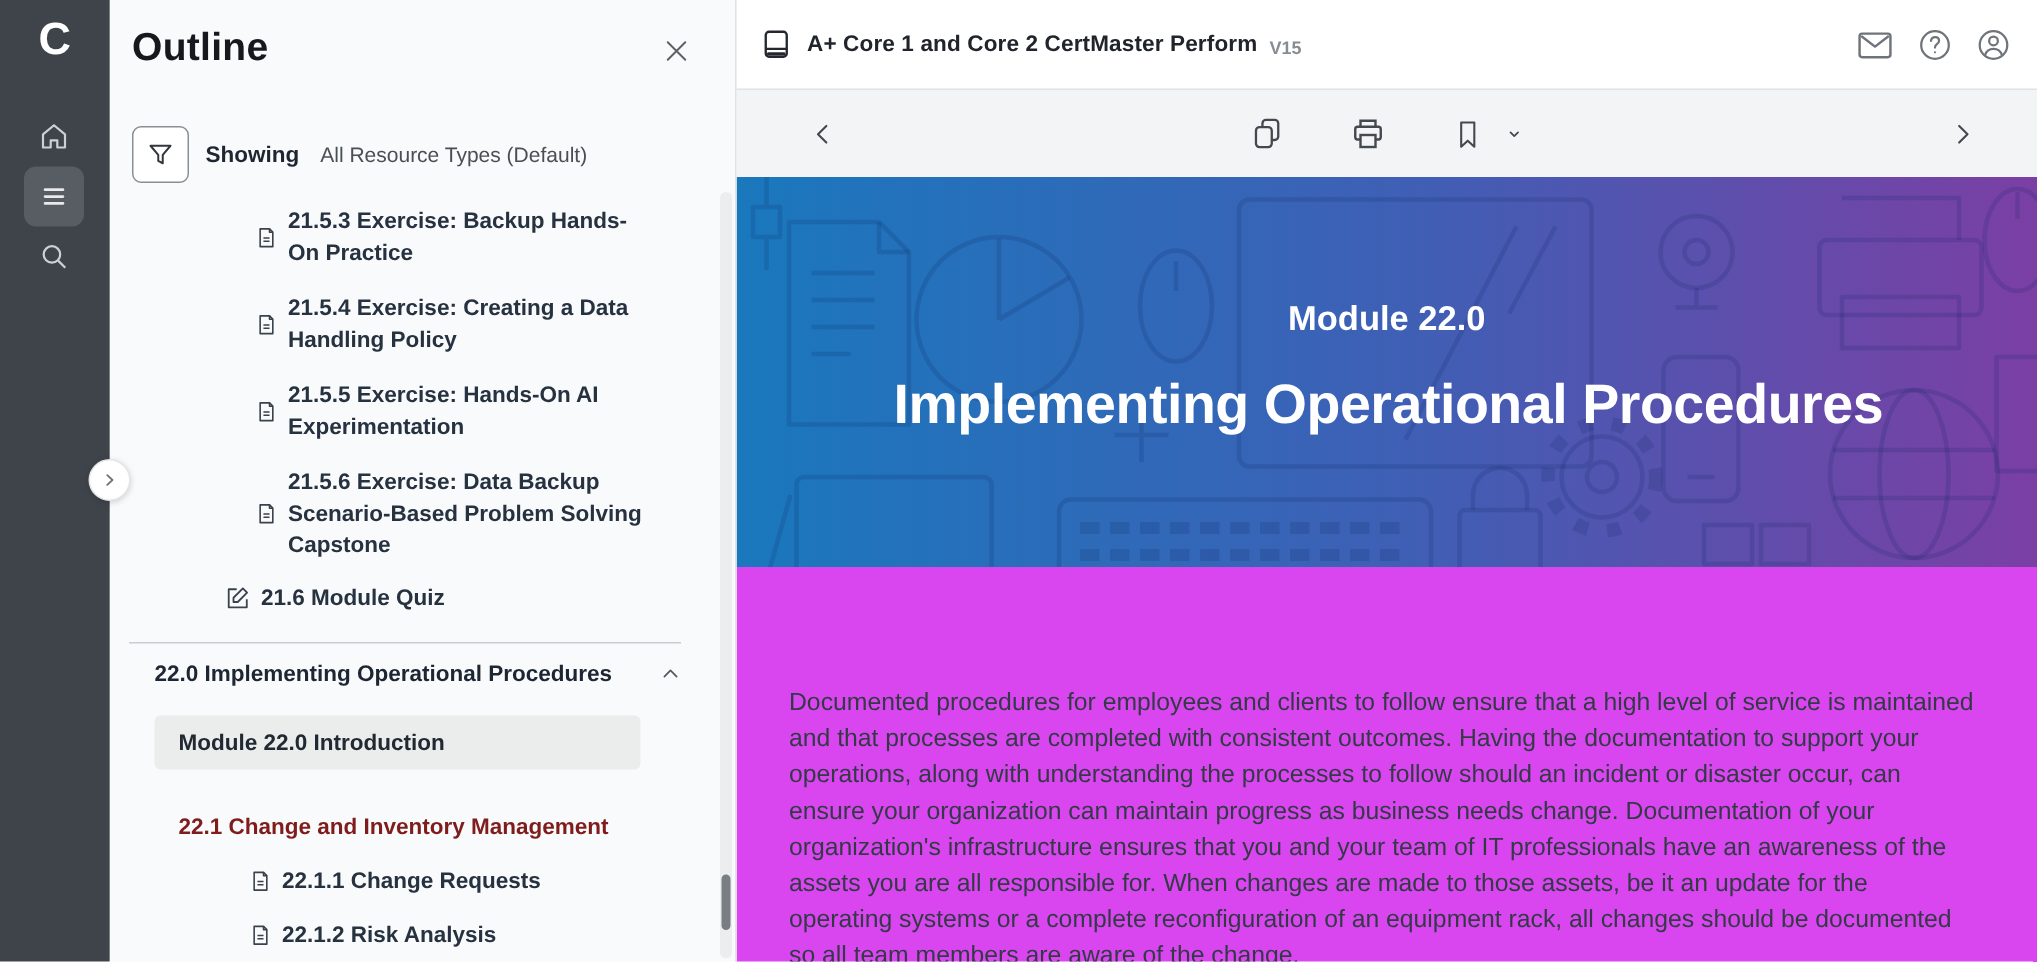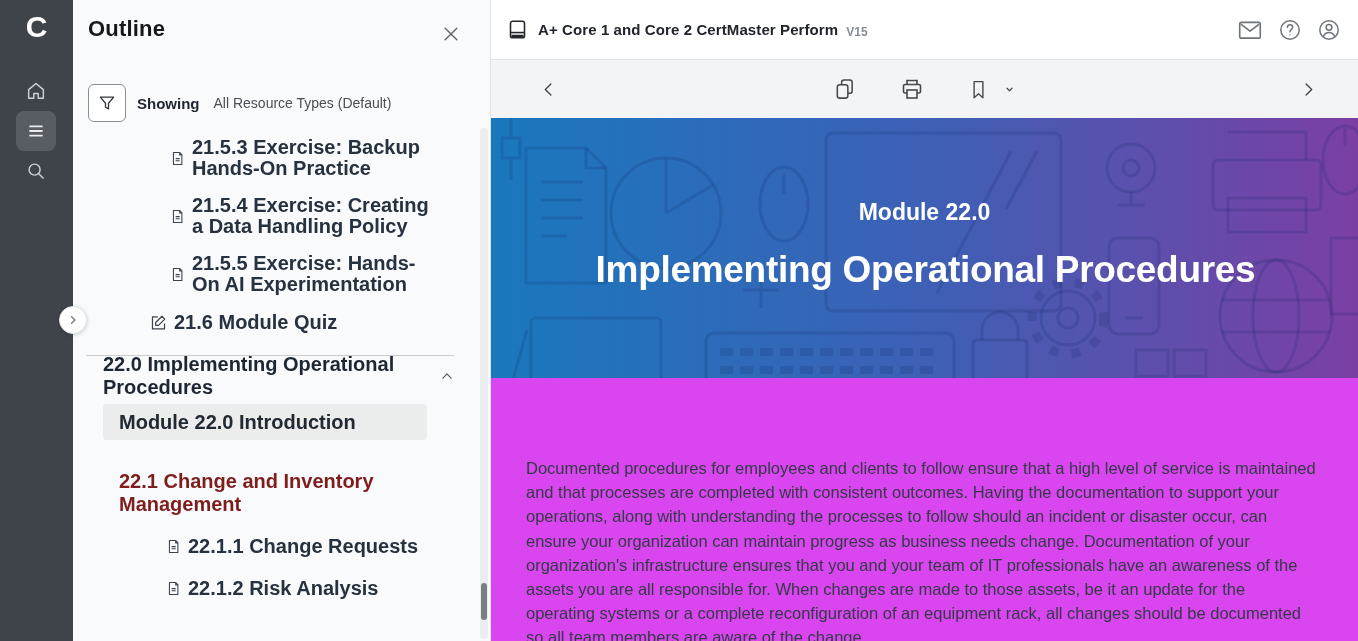--- a/index.html
+++ b/index.html
@@ -15,32 +15,32 @@
   .rail-home { top:71px; } .rail-menu { top:111px; } .rail-search { top:151px; }
 
   
   .panel-toggle { position:fixed; left:59px; top:306px; width:28px; height:28px; border-radius:50%;
     background:#fff; border:1px solid #e3e5e7; box-shadow:0 1px 4px rgba(0,0,0,.18); color:#6e7378;
     display:flex; align-items:center; justify-content:center; z-index:9; cursor:pointer; padding:0; }
 
   
   .panel { position:fixed; left:73px; top:0; width:418px; height:641px; background:#f9fafb;
     border-right:1px solid #e1e3e5; z-index:4; }
-  .panel-title { position:absolute; top:16px; left:15px; margin:0; font-size:22px; font-weight:700;
+  .panel-title { position:absolute; top:16px; left:15px; margin:0; font-size:26px; font-weight:700;
     color:#15181d; letter-spacing:.2px; }
   .close-btn { position:absolute; top:23px; right:27px; width:22px; height:22px; border:none; background:transparent;
     color:#5d6165; cursor:pointer; padding:0; }
   .filter-row { position:absolute; top:84px; left:15px; display:flex; align-items:center; }
   .filter-btn { width:38px; height:38px; background:#fff; border:1px solid #8a8f96; border-radius:6px;
     color:#33373d; display:flex; align-items:center; justify-content:center; cursor:pointer; padding:0; }
   .showing { font-size:15px; font-weight:700; color:#1f2631; margin-left:11px; }
   .filter-value { font-size:14px; color:#4a4f56; margin-left:14px; }
 
   .outline-scroll { position:absolute; top:130px; left:0; right:14px; bottom:0; overflow:hidden;
-    font-size:20px; font-weight:600; color:#273240; }
+    font-size:15px; font-weight:600; color:#273240; }
   .o-item { display:flex; align-items:center; gap:7px; margin:0 0 16px 97px; width:268px; cursor:pointer; }
   .o-item:first-child { margin-top:7px; }
   .o-item .txt { width:238px; line-height:21px; }
   .o-icon { flex:0 0 auto; color:#39424d; display:flex; }
   .quiz-row { display:flex; align-items:center; gap:7px; margin:11px 0 0 77px; cursor:pointer; }
   .divider { height:1px; background:#c9cdd1; margin:21px 22px 0 13px; }
   .section-row { margin:10px 22px 0 30px; height:20px; display:flex; align-items:center;
     justify-content:space-between; font-weight:700; color:#1d2733; cursor:pointer; }
   .chev-up { color:#51565b; display:flex; }
   .sel-row { margin:18px 0 0 30px; width:324px; height:36px; background:#ebecec; border-radius:4px;
@@ -161,20 +161,30 @@
     </div>
     <div class="o-item">
       <span class="o-icon">
           <svg width="15" height="15" viewBox="0 0 24 24" fill="none" stroke="currentColor" stroke-width="1.7" stroke-linejoin="round">
             <path d="M5.5 2.5h10l3.5 3.5v15.5h-13.5z"></path>
             <path d="M15.5 2.5V6.2H19"></path>
             <path d="M9 12.2h6.5M9 15.7h6.5"></path>
           </svg>
         </span>
       <span class="txt">21.5.5 Exercise: Hands-On AI Experimentation</span>
+    </div>
+    <div class="o-item">
+      <span class="o-icon">
+          <svg width="15" height="15" viewBox="0 0 24 24" fill="none" stroke="currentColor" stroke-width="1.7" stroke-linejoin="round">
+            <path d="M5.5 2.5h10l3.5 3.5v15.5h-13.5z"></path>
+            <path d="M15.5 2.5V6.2H19"></path>
+            <path d="M9 12.2h6.5M9 15.7h6.5"></path>
+          </svg>
+        </span>
+      <span class="txt">21.5.6 Exercise: Data Backup Scenario-Based Problem Solving Capstone</span>
     </div>
     <div class="quiz-row">
       <span class="o-icon">
           <svg width="17" height="17" viewBox="0 0 24 24" fill="none" stroke="currentColor" stroke-width="1.7" stroke-linejoin="round">
             <path d="M20.5 13.5V21H3.5V4H11"></path>
             <path d="M16.8 3.2l4 4L12 16h-4v-4z"></path>
           </svg>
         </span>
       <span>21.6 Module Quiz</span>
     </div>

